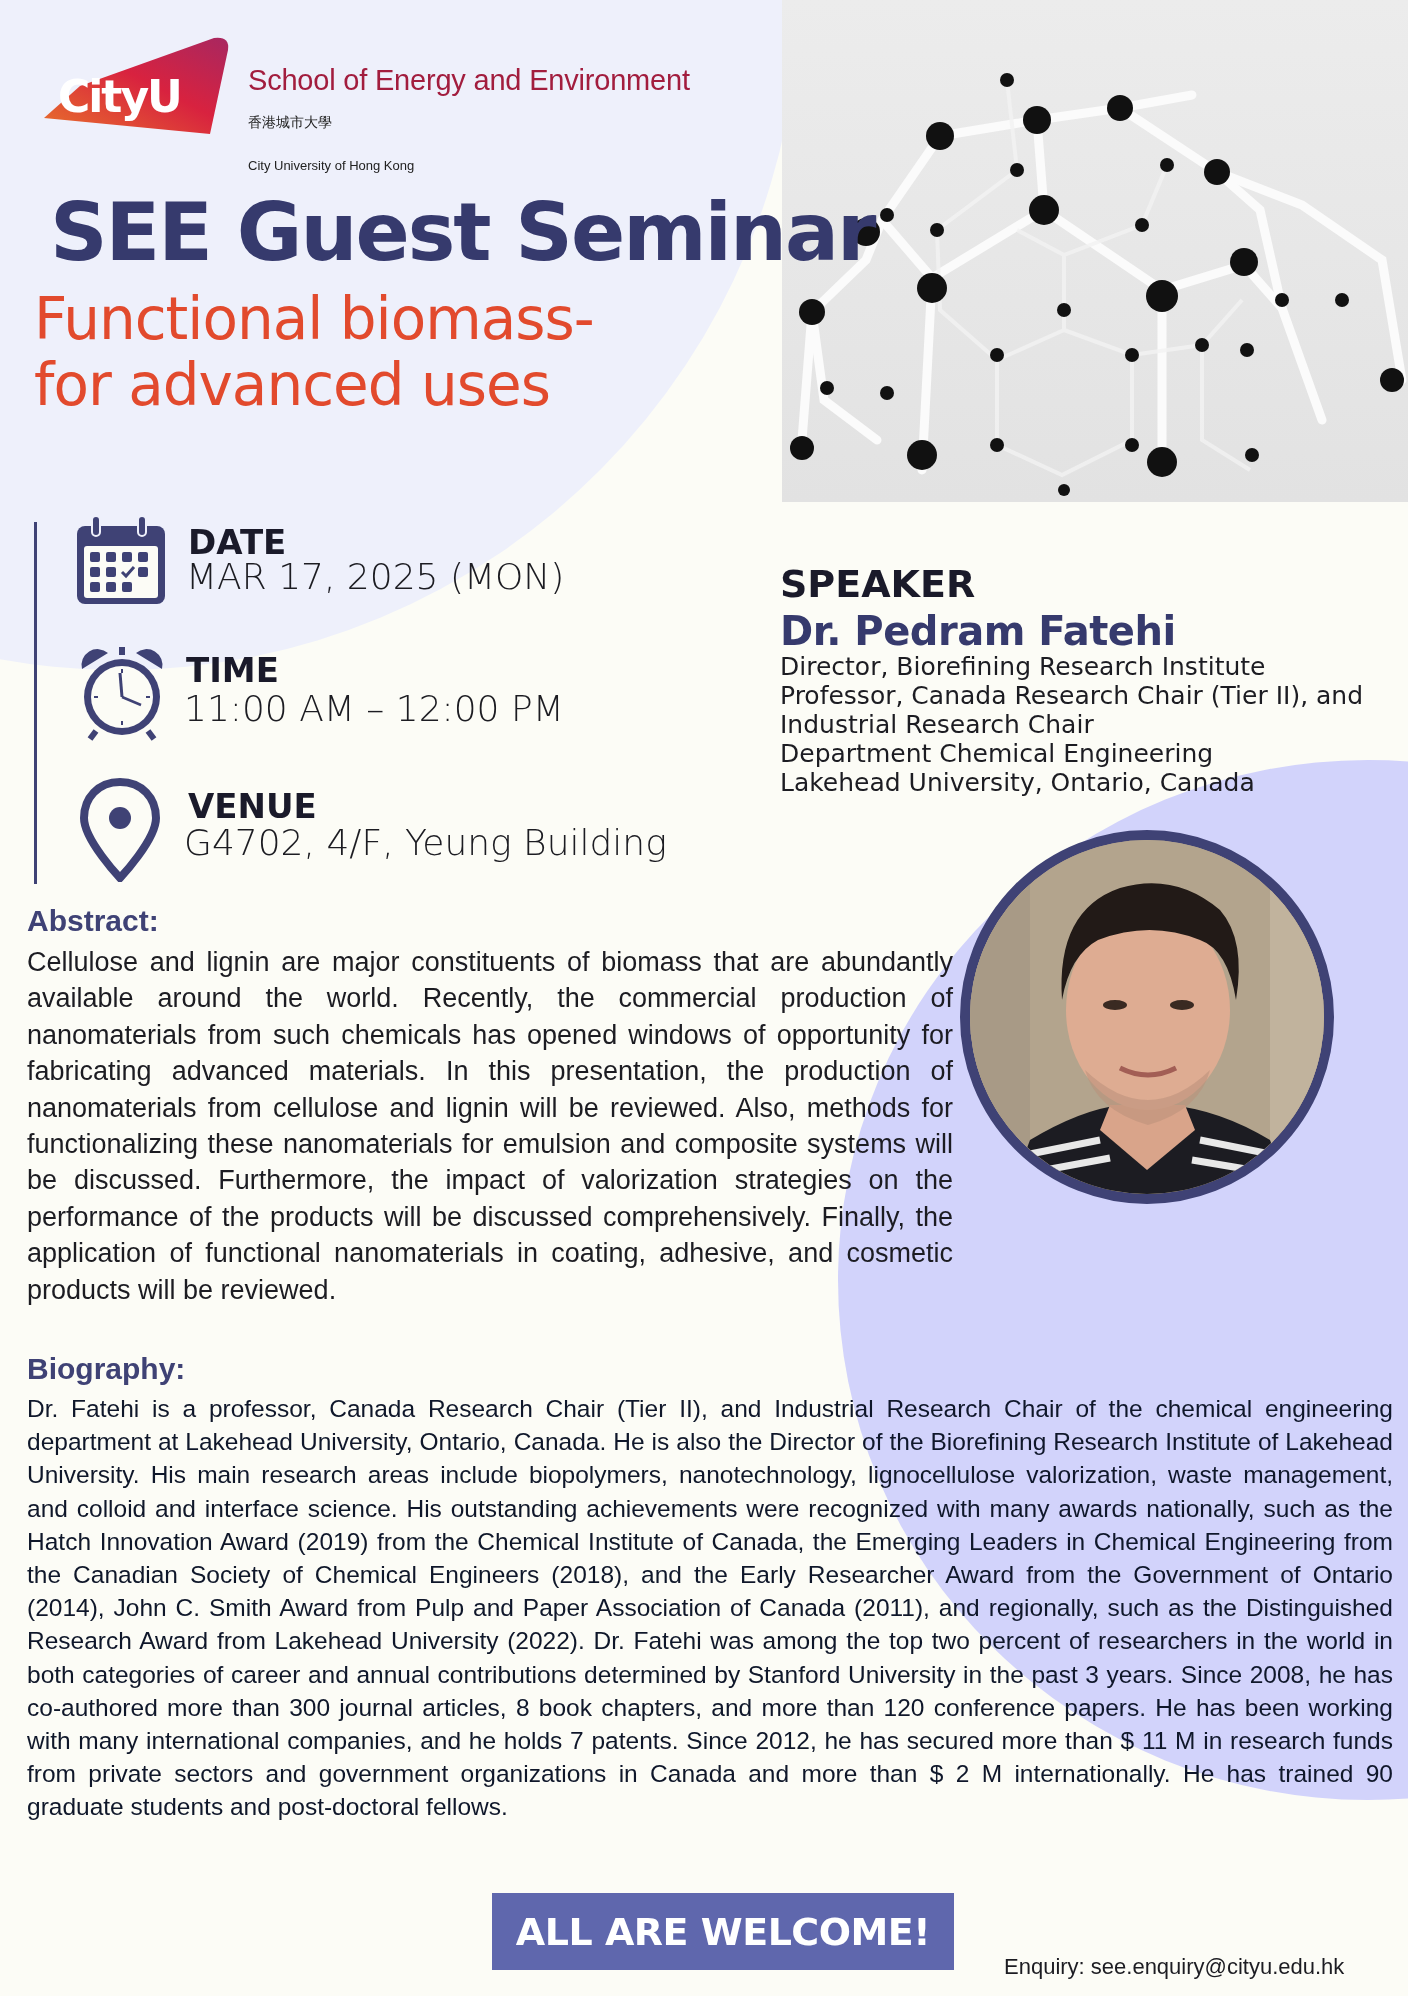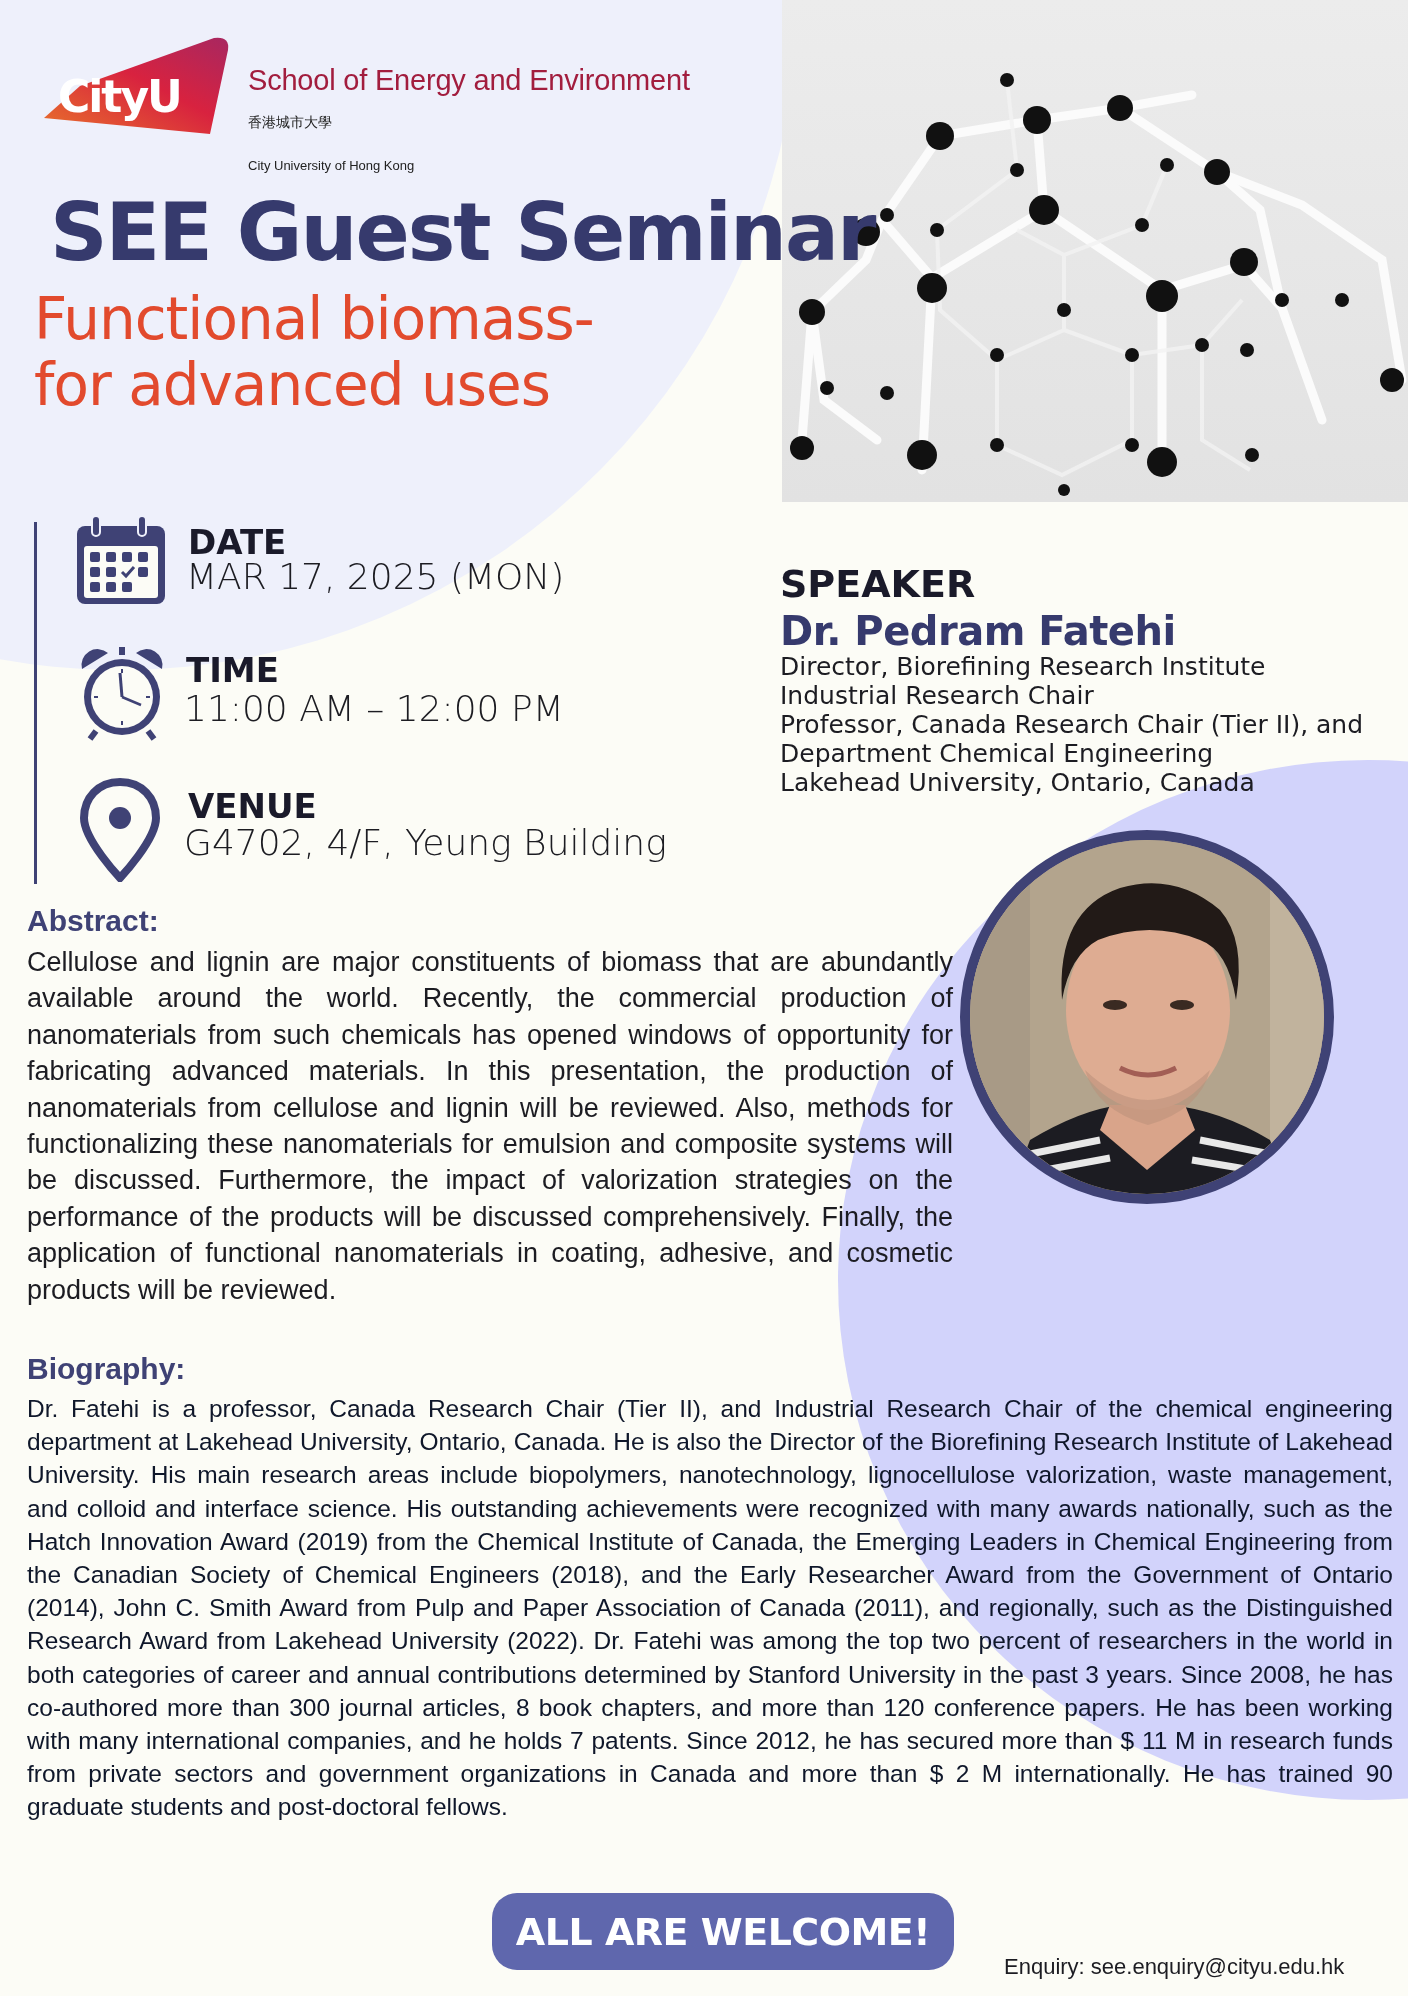--- a/index.html
+++ b/index.html
@@ -17,21 +17,21 @@
   .info-icon { position:absolute; }
   .info-label { position:absolute; font-size:34px; font-weight:bold; color:#1a1a2a; font-family:"DejaVu Sans", sans-serif; }
   .info-value { position:absolute; font-size:36px; color:#1c1c22; font-family:"DejaVu Sans", sans-serif; font-weight:300; white-space:nowrap; }
   .speaker-h { position:absolute; left:780px; top:562px; font-size:38px; font-weight:bold; color:#1a1a2a; }
   .speaker-name { position:absolute; left:780px; top:608px; font-size:40px; font-weight:bold; color:#363a6d; letter-spacing:-0.5px; }
   .speaker-roles { position:absolute; left:780px; top:652px; font-size:25px; line-height:29px; color:#1c1c22; white-space:nowrap; }
   .photo { position:absolute; left:960px; top:830px; width:354px; height:354px; border-radius:50%; border:10px solid #3f4275; overflow:hidden; background:#b4a48e; }
   .section-h { position:absolute; font-family:"Liberation Sans", sans-serif; font-weight:bold; font-size:30px; color:#3f4275; }
   .abstract-body { position:absolute; left:27px; top:944px; width:926px; font-family:Liberation Sans, sans-serif; font-size:27px; line-height:36.4px; text-align:justify; color:#1c1c22; }
   .bio-body { position:absolute; left:27px; top:1392px; width:1366px; font-family:"Liberation Sans", sans-serif; font-size:24.5px; line-height:33.2px; text-align:justify; color:#0f172a; }
-  .welcome { position:absolute; left:492px; top:1893px; width:462px; height:77px; background:#5f67ad; color:#fff; font-size:38px; font-weight:bold; display:flex; align-items:center; justify-content:center; letter-spacing:-0.5px;border-radius:25px; }
+  .welcome { position:absolute; left:492px; top:1893px; width:462px; height:77px; background:#5f67ad; color:#fff; font-size:38px; font-weight:bold; display:flex; align-items:center; justify-content:center; letter-spacing:-0.5px; }
   .enquiry { position:absolute; left:1004px; top:1954px; font-size:22px; color:#1c1c22; font-family:"Liberation Sans", sans-serif; }
 </style>
 </head>
 <body>
 
 <div class="blob-tl"></div>
 <div class="blob-r"></div>
 
 <div class="molecule">
   <svg width="626" height="502" viewBox="0 0 626 502">
@@ -168,22 +168,22 @@
     <circle cx="40" cy="40" r="11" fill="#3f4275"></circle>
   </svg>
 </div>
 <div class="info-label" style="left:188px;top:786px;">VENUE</div>
 <div class="info-value" style="left:184px;top:822px;">G4702, 4/F, Yeung Building</div>
 
 <div class="speaker-h">SPEAKER</div>
 <div class="speaker-name">Dr. Pedram Fatehi</div>
 <div class="speaker-roles">
   <div>Director, Biorefining Research Institute</div>
+  <div>Professor, Canada Research Chair (Tier II), and</div>
   <div>Industrial Research Chair</div>
-  <div>Professor, Canada Research Chair (Tier II), and</div>
   <div>Department Chemical Engineering</div>
   <div>Lakehead University, Ontario, Canada</div>
 </div>
 
 <div class="photo">
   <svg width="354" height="354" viewBox="0 0 354 354">
     <rect width="354" height="354" fill="#b3a48d"></rect>
     <rect x="0" y="0" width="60" height="354" fill="#a89a86"></rect>
     <rect x="300" y="0" width="54" height="354" fill="#c1b39d"></rect>
     <path d="M40,354 L60,300 Q110,270 150,265 L200,265 Q250,270 300,300 L320,354 Z" fill="#1c1c22"></path>

